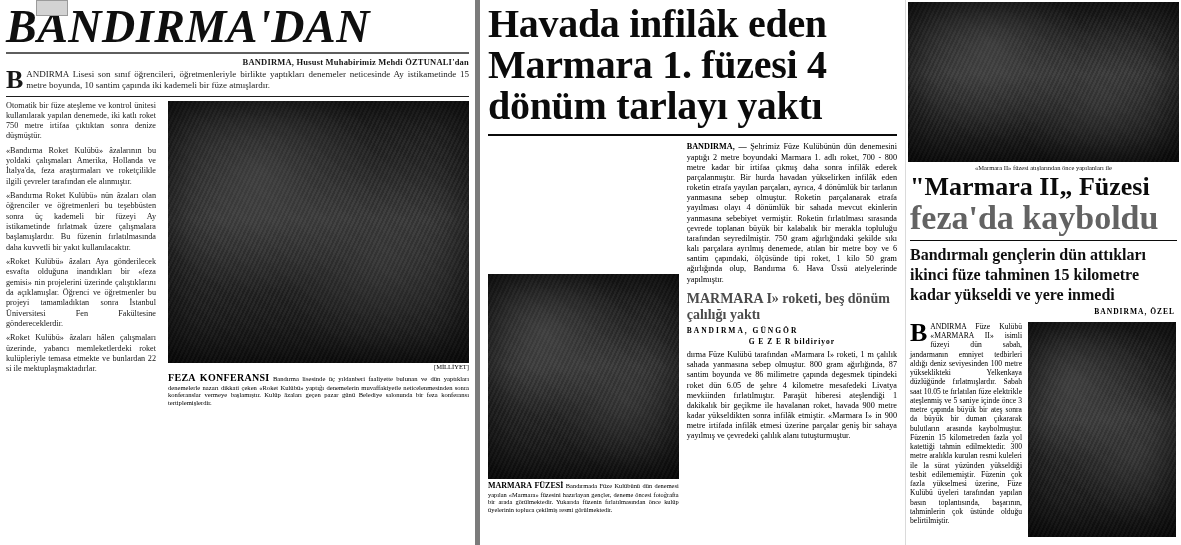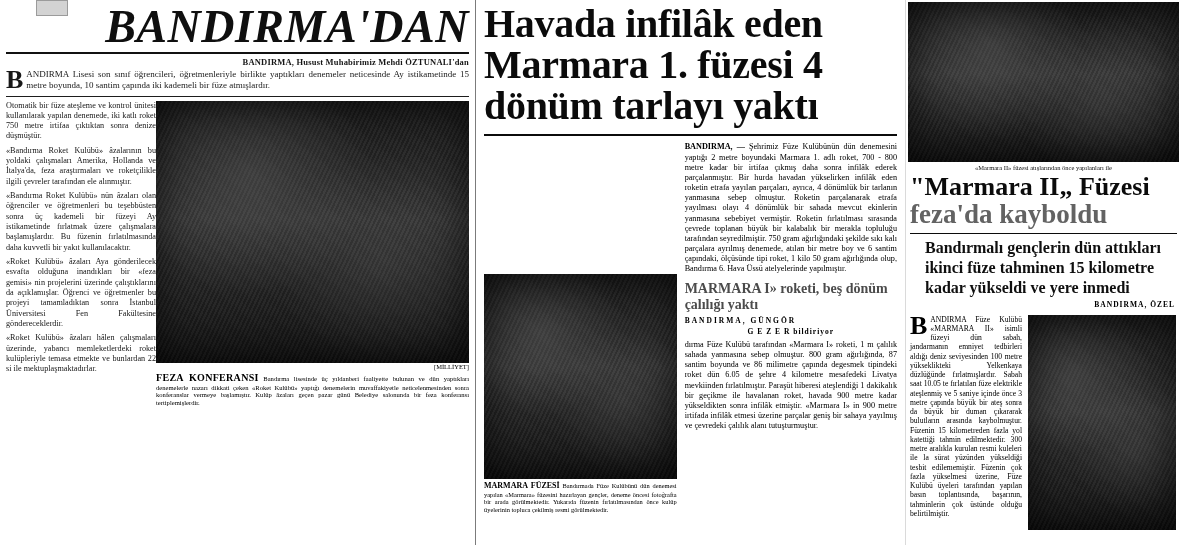--- a/index.html
+++ b/index.html
@@ -7,33 +7,33 @@
     width:1181px;height:545px;
     background:#ffffff;
     font-family:"Liberation Serif", serif;
     overflow:hidden;
     position:relative;
     filter: grayscale(100%) contrast(105%);
   }
   .page{position:absolute;inset:0;display:flex;}
   .col{position:relative;overflow:hidden;background:#fbfaf7;}
   .col1{width:475px;padding:4px 6px 0 6px;box-sizing:border-box;}
-  .col2{width:430px;padding:4px 8px 0 8px;box-sizing:border-box;border-left:1px solid #3b82f6;}
+  .col2{width:430px;padding:4px 8px 0 8px;box-sizing:border-box;border-left:5px solid #3b82f6;}
   .col3{width:276px;padding:0;box-sizing:border-box;border-left:1px solid #d9d6cf;}
 
   
   .hl-main{
     font-family:"Liberation Serif", serif;
     font-style:italic;
     font-weight:bold;
     letter-spacing:0.5px;
     color:#141414;
     line-height:1.0;
   }
-  .hl1a{font-size:46px;border-bottom:2px solid #0f172a;padding-bottom:2px;text-align:right;}
+  .hl1a{font-size:46px;border-bottom:2px solid #0f766e;padding-bottom:2px;}
   .hl1b{font-size:42px;margin-top:4px;}
   .sub1{
     font-size:15px;font-style:italic;font-weight:bold;line-height:1.35;
     margin-top:6px;color:#1a1a1a;
     border-bottom:1.5px solid #111;padding-bottom:4px;
   }
   .byline{
     font-size:8.5px;font-weight:bold;text-align:right;letter-spacing:.2px;
     margin:3px 0 2px 0;color:#1b1b1b;
   }
@@ -44,21 +44,21 @@
   }
   .hr-thin{border:0;border-top:1px solid #222;margin:4px 0 4px 0;}
 
   .body-col{
     font-size:8.2px;line-height:1.26;text-align:justify;color:#202020;
     column-gap:8px;
   }
   .body-col p{margin:0 0 4px 0;}
 
   
-  .c1-lower{display:flex;gap:0;margin-top:4px;}
+  .c1-lower{display:flex;gap:12px;margin-top:4px;}
   .c1-text{width:150px;}
   .c1-photo{flex:1;position:relative;}
 
   .photo{
     background:#6f6f6f;
     position:relative;overflow:hidden;
     box-shadow:inset 0 0 40px rgba(0,0,0,.55);
   }
   .photo:after{
     content:"";position:absolute;inset:0;
@@ -83,23 +83,23 @@
   .hl2b{
     font-size:14px;font-weight:bold;line-height:1.15;color:#1d4ed8;margin:6px 0 3px 0;
   }
   .c2-byline{font-size:7.5px;font-weight:bold;text-align:left;letter-spacing:2px;margin:2px 0;}
   .c2-byline2{font-size:7.5px;font-weight:bold;text-align:center;letter-spacing:1px;margin:0 0 4px 0;}
 
   
   .c3-photo-top{height:160px;margin:2px 2px 0 2px;}
   .c3-cap{font-size:6.5px;text-align:center;padding:2px 4px;color:#111;}
   .hl3a{font-size:26px;font-weight:bold;line-height:1.05;color:#111;padding:0 4px;}
-  .hl3b{font-size:27px;font-weight:bold;line-height:1.05;color:#15803d;padding:0 4px;}
+  .hl3b{font-size:34px;font-weight:bold;line-height:1.05;color:#15803d;padding:0 4px;}
   .rule3{border:0;border-top:1px solid #111;margin:4px 4px;}
-  .sub3{font-size:16px;font-weight:bold;line-height:1.25;padding:0 4px;color:#141414;margin-left:15px;}
+  .sub3{font-size:16px;font-weight:bold;line-height:1.25;padding:0 4px;color:#141414;}
   .c3-lower{display:flex;gap:6px;padding:4px;}
   .c3-photo-bot{width:148px;height:215px;}
   .c3-text{width:112px;font-size:7.6px;line-height:1.22;text-align:justify;}
   .c3-byline{font-size:7.5px;font-weight:bold;text-align:right;letter-spacing:1px;margin:2px 0 2px 0;}
 
   .corner-mark{
     position:absolute;left:36px;top:0;width:30px;height:14px;
     background:#cfcfcf;border:1px solid #9a9a9a;
   }
   .tiny{font-size:6.5px;}

